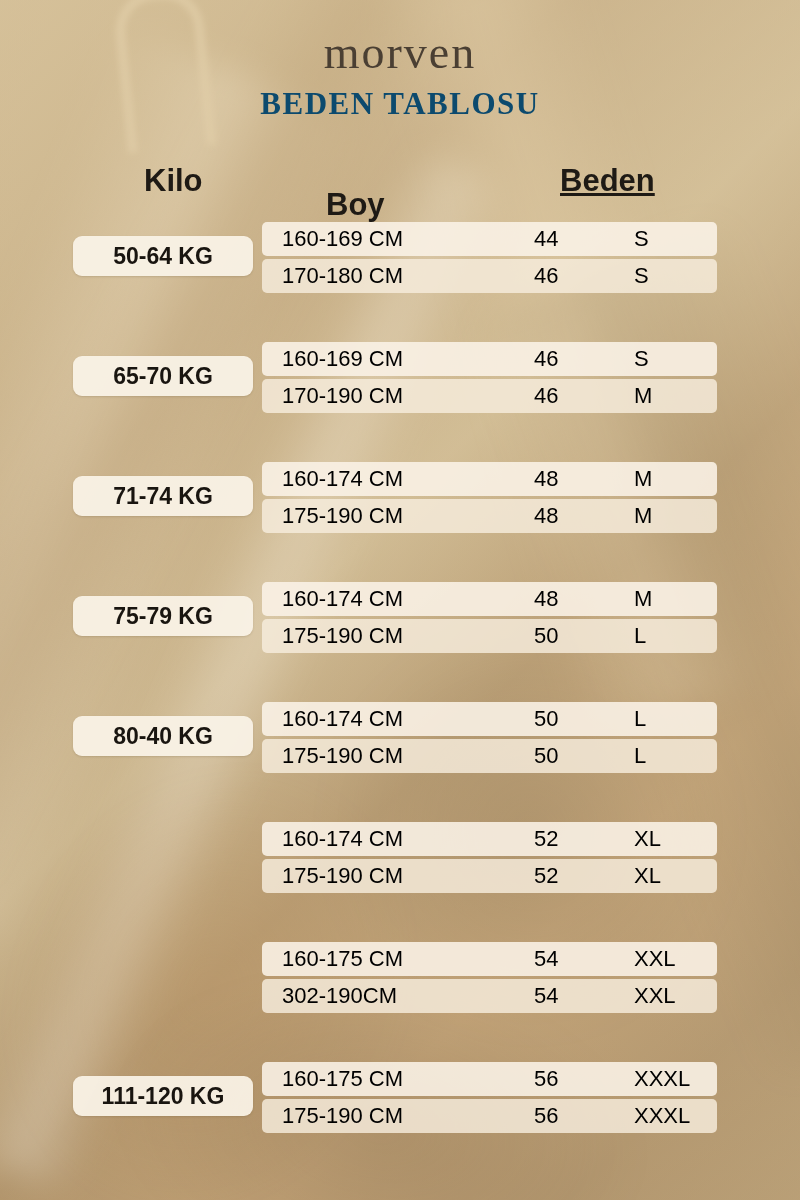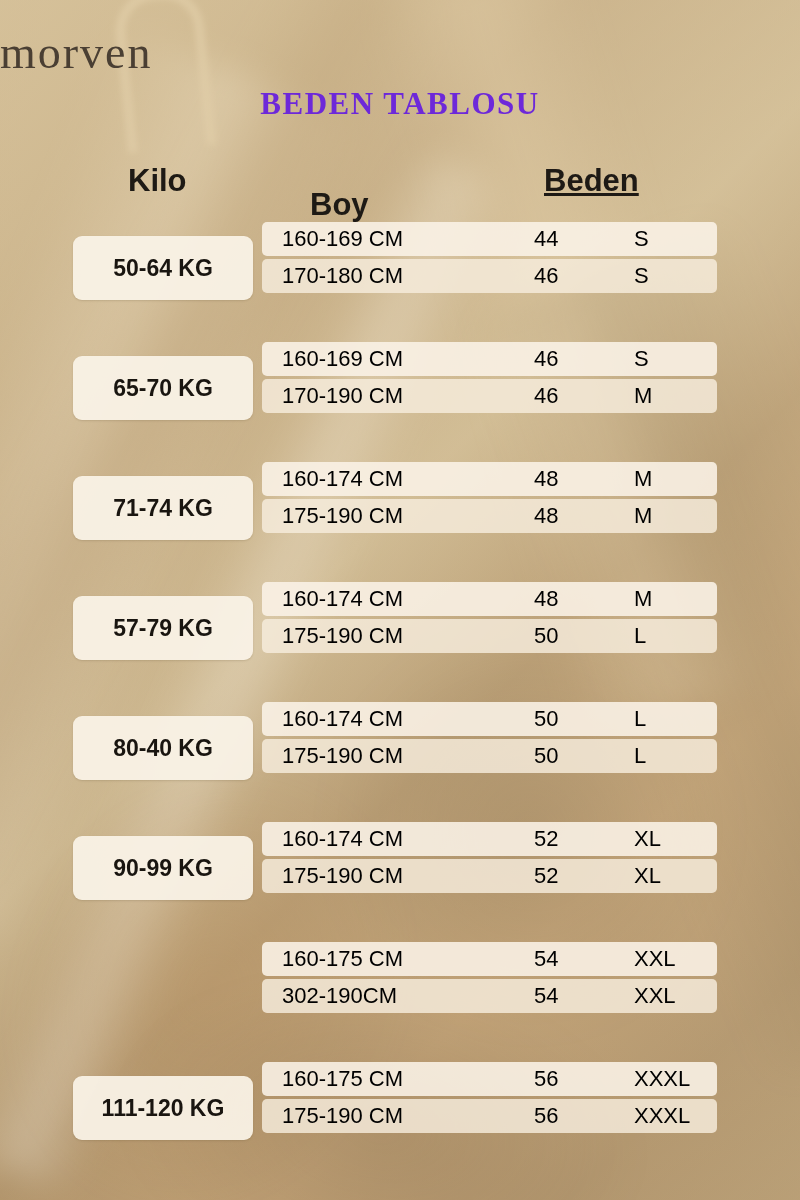--- a/index.html
+++ b/index.html
@@ -75,42 +75,43 @@
   .content {
     position: relative;
     width: 800px;
     height: 1200px;
   }
 
   .brand {
     position: absolute;
     top: 26px;
     left: 0; right: 0;
+    text-align: center;
     font-family: "Liberation Serif", serif;
     font-size: 46px;
     letter-spacing: 2px;
     color: #4a3f33;
     font-weight: 400;
   }
   .title {
     position: absolute;
     top: 86px;
     left: 0; right: 0;
     text-align: center;
     font-family: "Liberation Serif", serif;
     font-size: 31px;
     font-weight: bold;
     letter-spacing: 1.5px;
-    color: #6d28d9;
+    color: #0c4a6e;
   }
 
   .headers {
     position: absolute;
     top: 163px;
-    left: 0; right: 0;
+    left: 16px; right: 0;
     height: 44px;
   }
   .hcol {
     position: absolute;
     font-family: "Liberation Sans", sans-serif;
     font-weight: bold;
     font-size: 31px;
     color: #1e1a15;
   }
   .h-kilo  { left: 128px; }
@@ -127,21 +128,21 @@
   .group {
     position: relative;
     height: 120px;
   }
 
   .kilo-chip {
     position: absolute;
     left: 73px;
     top: 14px;
     width: 180px;
-    height: 64px;
+    height: 40px;
     background: rgba(250,243,231,.93);
     border-radius: 9px;
     display: flex;
     align-items: center;
     justify-content: center;
     font-weight: bold;
     font-size: 23px;
     color: #191510;
     box-shadow: 0 1px 2px rgba(90,70,45,.18);
   }
@@ -242,21 +243,21 @@
               <div class="cell c-size">M</div>
             </div>
             <div class="row alt">
               <div class="cell c-boy">175-190 CM</div>
               <div class="cell c-num">48</div>
               <div class="cell c-size">M</div>
             </div>
           </div>
         </div>
         <div class="group">
-          <div class="kilo-chip">57-79 KG</div>
+          <div class="kilo-chip">75-79 KG</div>
           <div class="rows">
             <div class="row">
               <div class="cell c-boy">160-174 CM</div>
               <div class="cell c-num">48</div>
               <div class="cell c-size">M</div>
             </div>
             <div class="row alt">
               <div class="cell c-boy">175-190 CM</div>
               <div class="cell c-num">50</div>
               <div class="cell c-size">L</div>
@@ -272,21 +273,20 @@
               <div class="cell c-size">L</div>
             </div>
             <div class="row alt">
               <div class="cell c-boy">175-190 CM</div>
               <div class="cell c-num">50</div>
               <div class="cell c-size">L</div>
             </div>
           </div>
         </div>
         <div class="group">
-          <div class="kilo-chip">90-99 KG</div>
           <div class="rows">
             <div class="row">
               <div class="cell c-boy">160-174 CM</div>
               <div class="cell c-num">52</div>
               <div class="cell c-size">XL</div>
             </div>
             <div class="row alt">
               <div class="cell c-boy">175-190 CM</div>
               <div class="cell c-num">52</div>
               <div class="cell c-size">XL</div>

